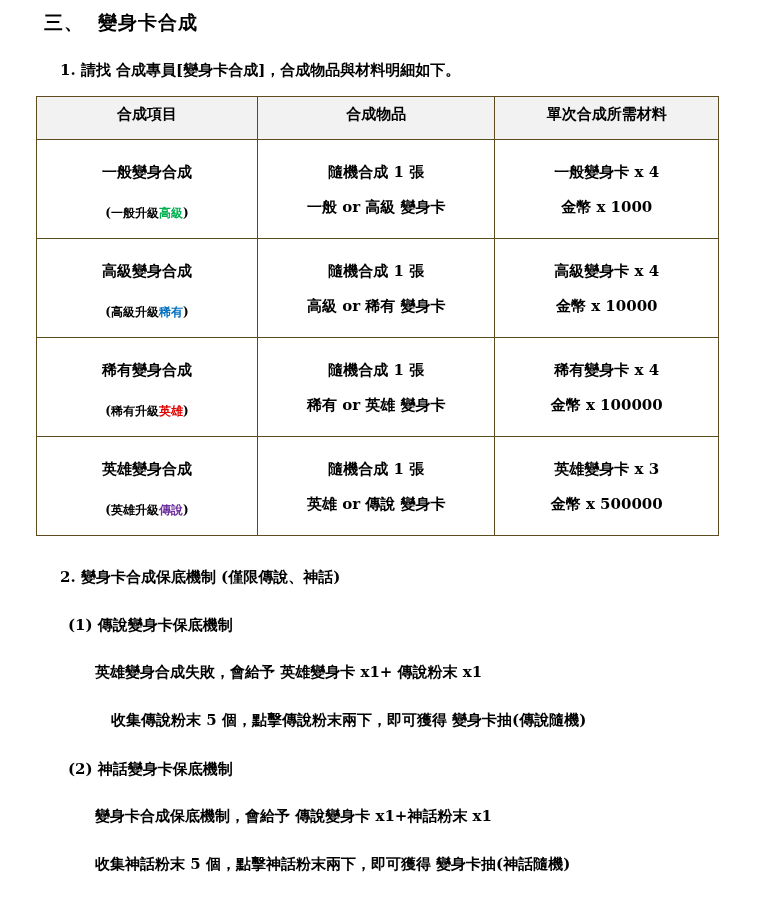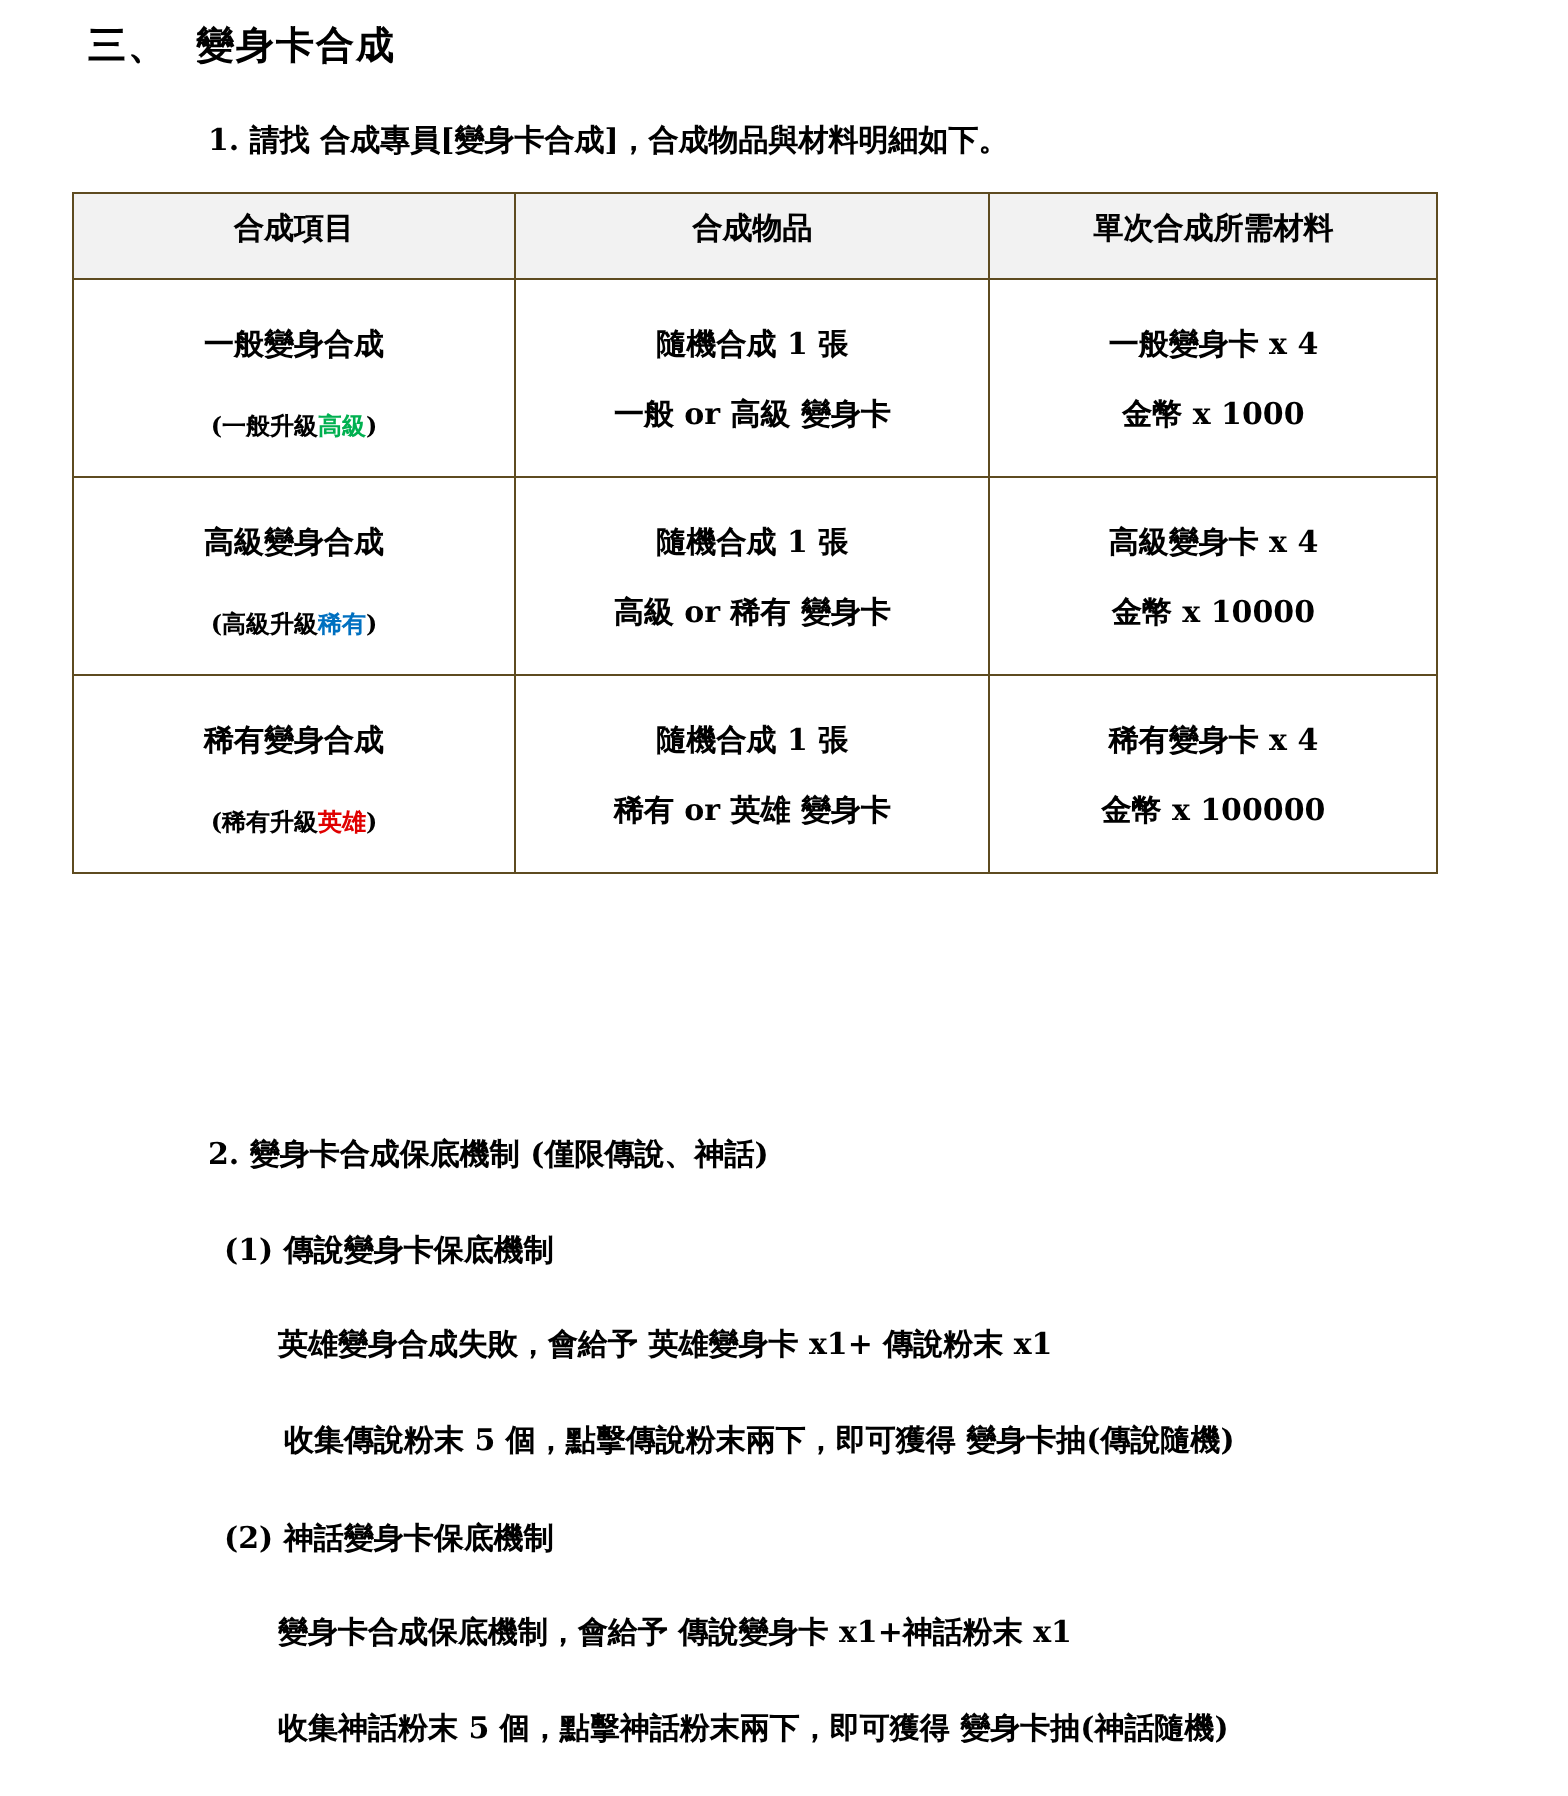--- a/index.html
+++ b/index.html
@@ -7,21 +7,21 @@
     width: 784px; height: 898px; position: relative; overflow: hidden;
     font-family: "DejaVu Serif", "Liberation Serif", serif;
     color: #000;
   }
   .h1 {
     position: absolute; left: 44px; top: 10px;
     font-size: 19px; font-weight: bold; letter-spacing: 1px;
   }
   .h1 .num { margin-right: 14px; }
   .p {
-    position: absolute; font-size: 15px; font-weight: bold; white-space: nowrap; margin-left: 44px;
+    position: absolute; font-size: 15px; font-weight: bold; white-space: nowrap;
   }
   table.synth {
     position: absolute; left: 36px; top: 96px;
     width: 683px; border-collapse: collapse;
     font-size: 15px; font-weight: bold;
   }
   table.synth th, table.synth td {
     border: 1.5px solid #5e4b20;
     text-align: center; vertical-align: top;
     padding: 15px;
@@ -91,22 +91,36 @@
         </td>
         <td class="c2">
           <span class="cell-line1">隨機合成 1 張</span>
           <span class="cell-line2">稀有 or 英雄 變身卡</span>
         </td>
         <td class="c3">
           <span class="cell-line1">稀有變身卡  x 4</span>
           <span class="cell-line2">金幣  x 100000</span>
         </td>
       </tr>
+      <tr>
+        <td class="c1">
+          <span class="cell-line1">英雄變身合成</span>
+          <span class="cell-line2 small"><span>(英雄升級</span><span class="tgt" style="color: rgb(112, 48, 160);">傳說</span><span>)</span></span>
+        </td>
+        <td class="c2">
+          <span class="cell-line1">隨機合成 1 張</span>
+          <span class="cell-line2">英雄 or 傳說 變身卡</span>
+        </td>
+        <td class="c3">
+          <span class="cell-line1">英雄變身卡  x 3</span>
+          <span class="cell-line2">金幣  x 500000</span>
+        </td>
+      </tr>
     </tbody>
 </table>
 
 <div class="p" style="left:60px; top:568px;">2.  變身卡合成保底機制 (僅限傳說、神話)</div>
 <div class="p" style="left:68px; top:616px;">(1) 傳說變身卡保底機制</div>
 <div class="p" style="left:95px; top:663px;">英雄變身合成失敗，會給予  英雄變身卡 x1+  傳說粉末 x1</div>
-<div class="p" style="left:82px; top:711px;padding-left:16px;">收集傳說粉末 5 個，點擊傳說粉末兩下，即可獲得  變身卡抽(傳說隨機)</div>
+<div class="p" style="left:95px; top:711px;padding-left:16px;">收集傳說粉末 5 個，點擊傳說粉末兩下，即可獲得  變身卡抽(傳說隨機)</div>
 <div class="p" style="left:68px; top:760px;">(2) 神話變身卡保底機制</div>
 <div class="p" style="left:95px; top:807px;">變身卡合成保底機制，會給予  傳說變身卡 x1+神話粉末 x1</div>
 <div class="p" style="left:95px; top:855px;">收集神話粉末 5 個，點擊神話粉末兩下，即可獲得  變身卡抽(神話隨機)</div>
 
 </body></html>

